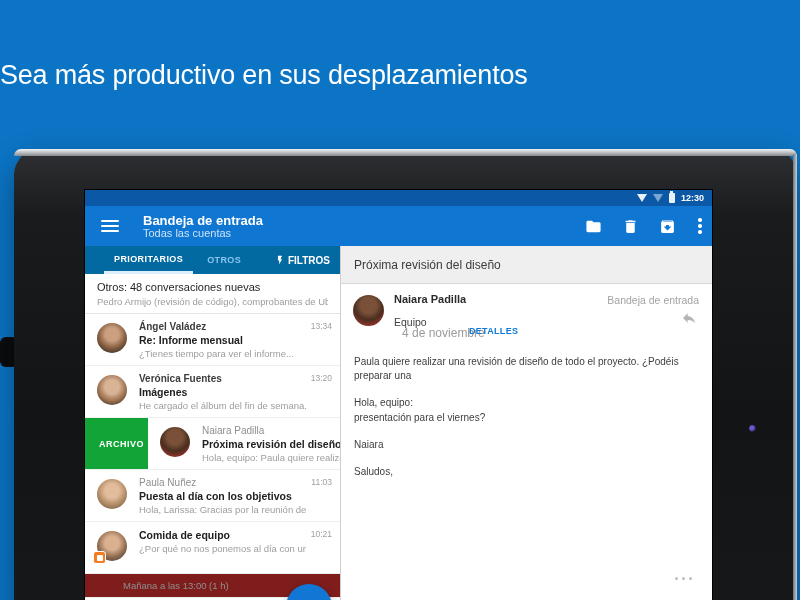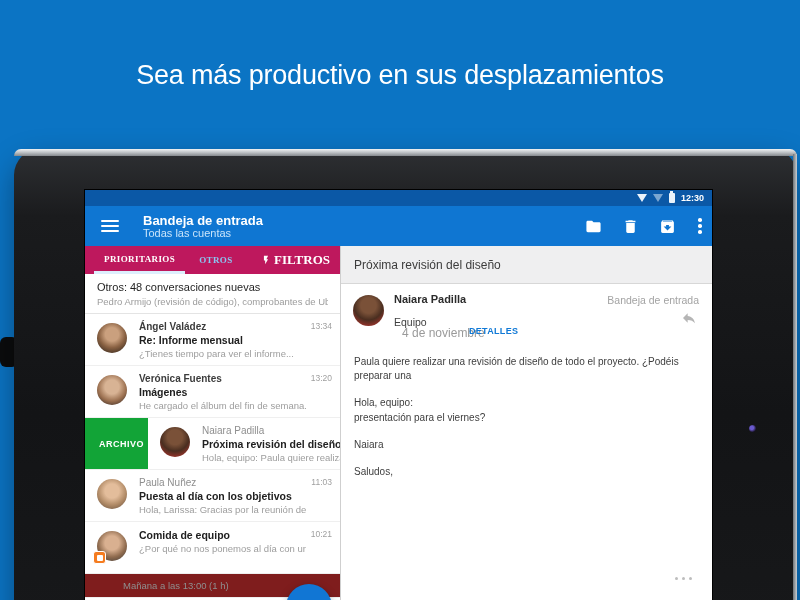--- a/index.html
+++ b/index.html
@@ -3,21 +3,21 @@
 <meta charset="utf-8">
 <style>
   * { margin:0; padding:0; box-sizing:border-box; }
   html,body { background:#0b74c4; }
   .stage{
     position:relative; width:800px; height:600px; overflow:hidden;
     background:#0b74c4; font-family:"Liberation Sans", sans-serif;
   }
   
   .headline{
-    position:absolute; top:60px; left:0; right:0; text-align:center;
+    position:absolute; top:60px; left:0; right:0; 
     color:#ffffff; font-size:27px; font-weight:400; letter-spacing:-.2px;
   }
   
   .side-notch{
     position:absolute; left:0; top:337px; width:18px; height:30px;
     background:#0b0c0d; border-radius:6px;
   }
   .tablet{
     position:absolute; left:14px; top:149px; width:783px; height:480px;
     border-radius:26px 26px 0 0;
@@ -63,25 +63,25 @@
   .appbar-icons{ position:absolute; right:6px; top:0; bottom:0; display:flex; align-items:center; gap:17px; }
   .abtn{ width:20px; height:20px; display:flex; align-items:center; justify-content:center; cursor:pointer; }
   .abtn svg{ width:17px; height:17px; fill:#ffffff; }
   .kebab{ width:12px; display:flex; flex-direction:column; align-items:center; gap:2.5px; }
   .kebab i{ width:3.5px; height:3.5px; border-radius:50%; background:#fff; display:block; }
   
   .main{ position:absolute; top:56px; left:0; right:0; bottom:0; display:flex; }
   .listpane{ width:256px; background:#fff; border-right:1px solid #cfcfcf; position:relative; overflow:hidden; }
   .readpane{ flex:1; background:#fff; position:relative; }
   
-  .tabbar{ height:28px; background:#be185d; display:flex; align-items:stretch; padding-left:9px;font-family:Liberation Serif, serif; }
+  .tabbar{ height:28px; background:#0369a1; display:flex; align-items:stretch; padding-left:19px; }
   .tab{ display:flex; align-items:center; font-size:9px; font-weight:bold; letter-spacing:.4px; padding:0 10px; cursor:pointer; }
   .tab-pri{ color:#ffffff; border-bottom:3px solid #ddeffd; }
   .tab-otros{ color:#8ac6f2; padding-left:14px; }
-  .filters{ margin-left:auto; display:flex; align-items:center; gap:3px; color:#fff; font-size:13px; font-weight:bold; padding-right:10px; cursor:pointer; }
+  .filters{ margin-left:auto; display:flex; align-items:center; gap:3px; color:#fff; font-size:10px; font-weight:bold; padding-right:10px; cursor:pointer; }
   .filters svg{ width:10px; height:12px; fill:#ffffff; }
   
   .summary{ padding:6px 12px 6px; border-bottom:1px solid #e4e4e4; cursor:pointer; }
   .summary-title{ font-size:11px; font-weight:normal; color:#1f1f1f; line-height:14px; }
   .summary-prev{ font-size:9.5px; color:#9c9c9c; margin-top:2px; white-space:nowrap; overflow:hidden; }
   .mrow{ height:52px; position:relative; border-bottom:1px solid #efefef; background:#fff; cursor:pointer; }
   .avatar{ position:absolute; left:12px; top:9px; width:30px; height:30px; border-radius:50%; }
   .mtime{ position:absolute; right:8px; top:7px; font-size:8.5px; color:#9f9f9f; }
   .mtexts{ position:absolute; left:54px; top:6px; right:34px; }
   .mname{ font-size:10px; color:#8e8e8e; line-height:13px; white-space:nowrap; overflow:hidden; }

